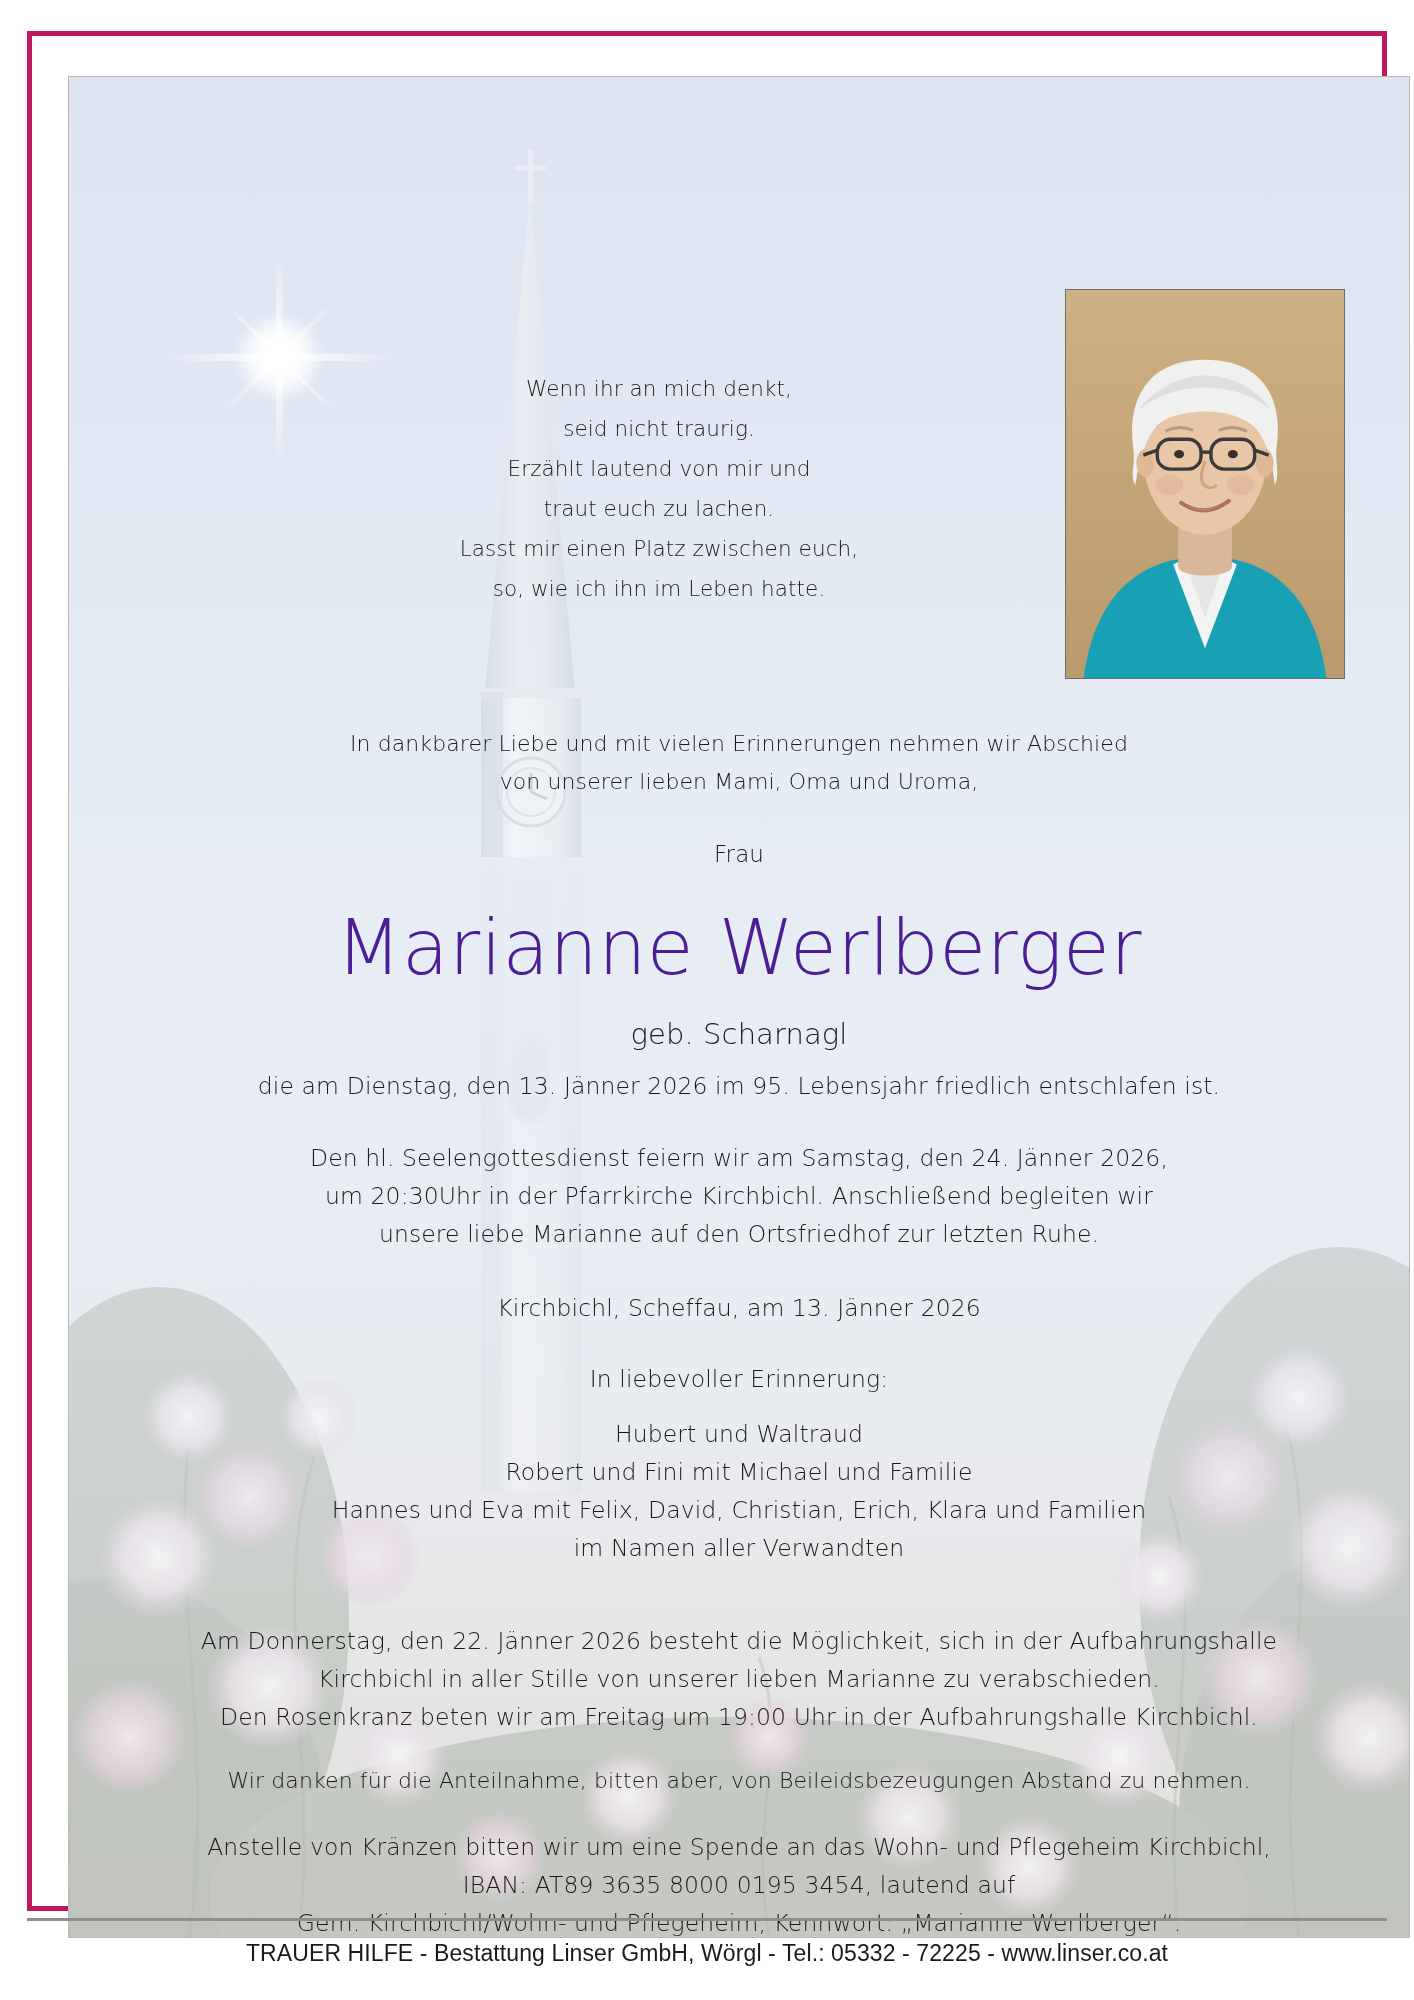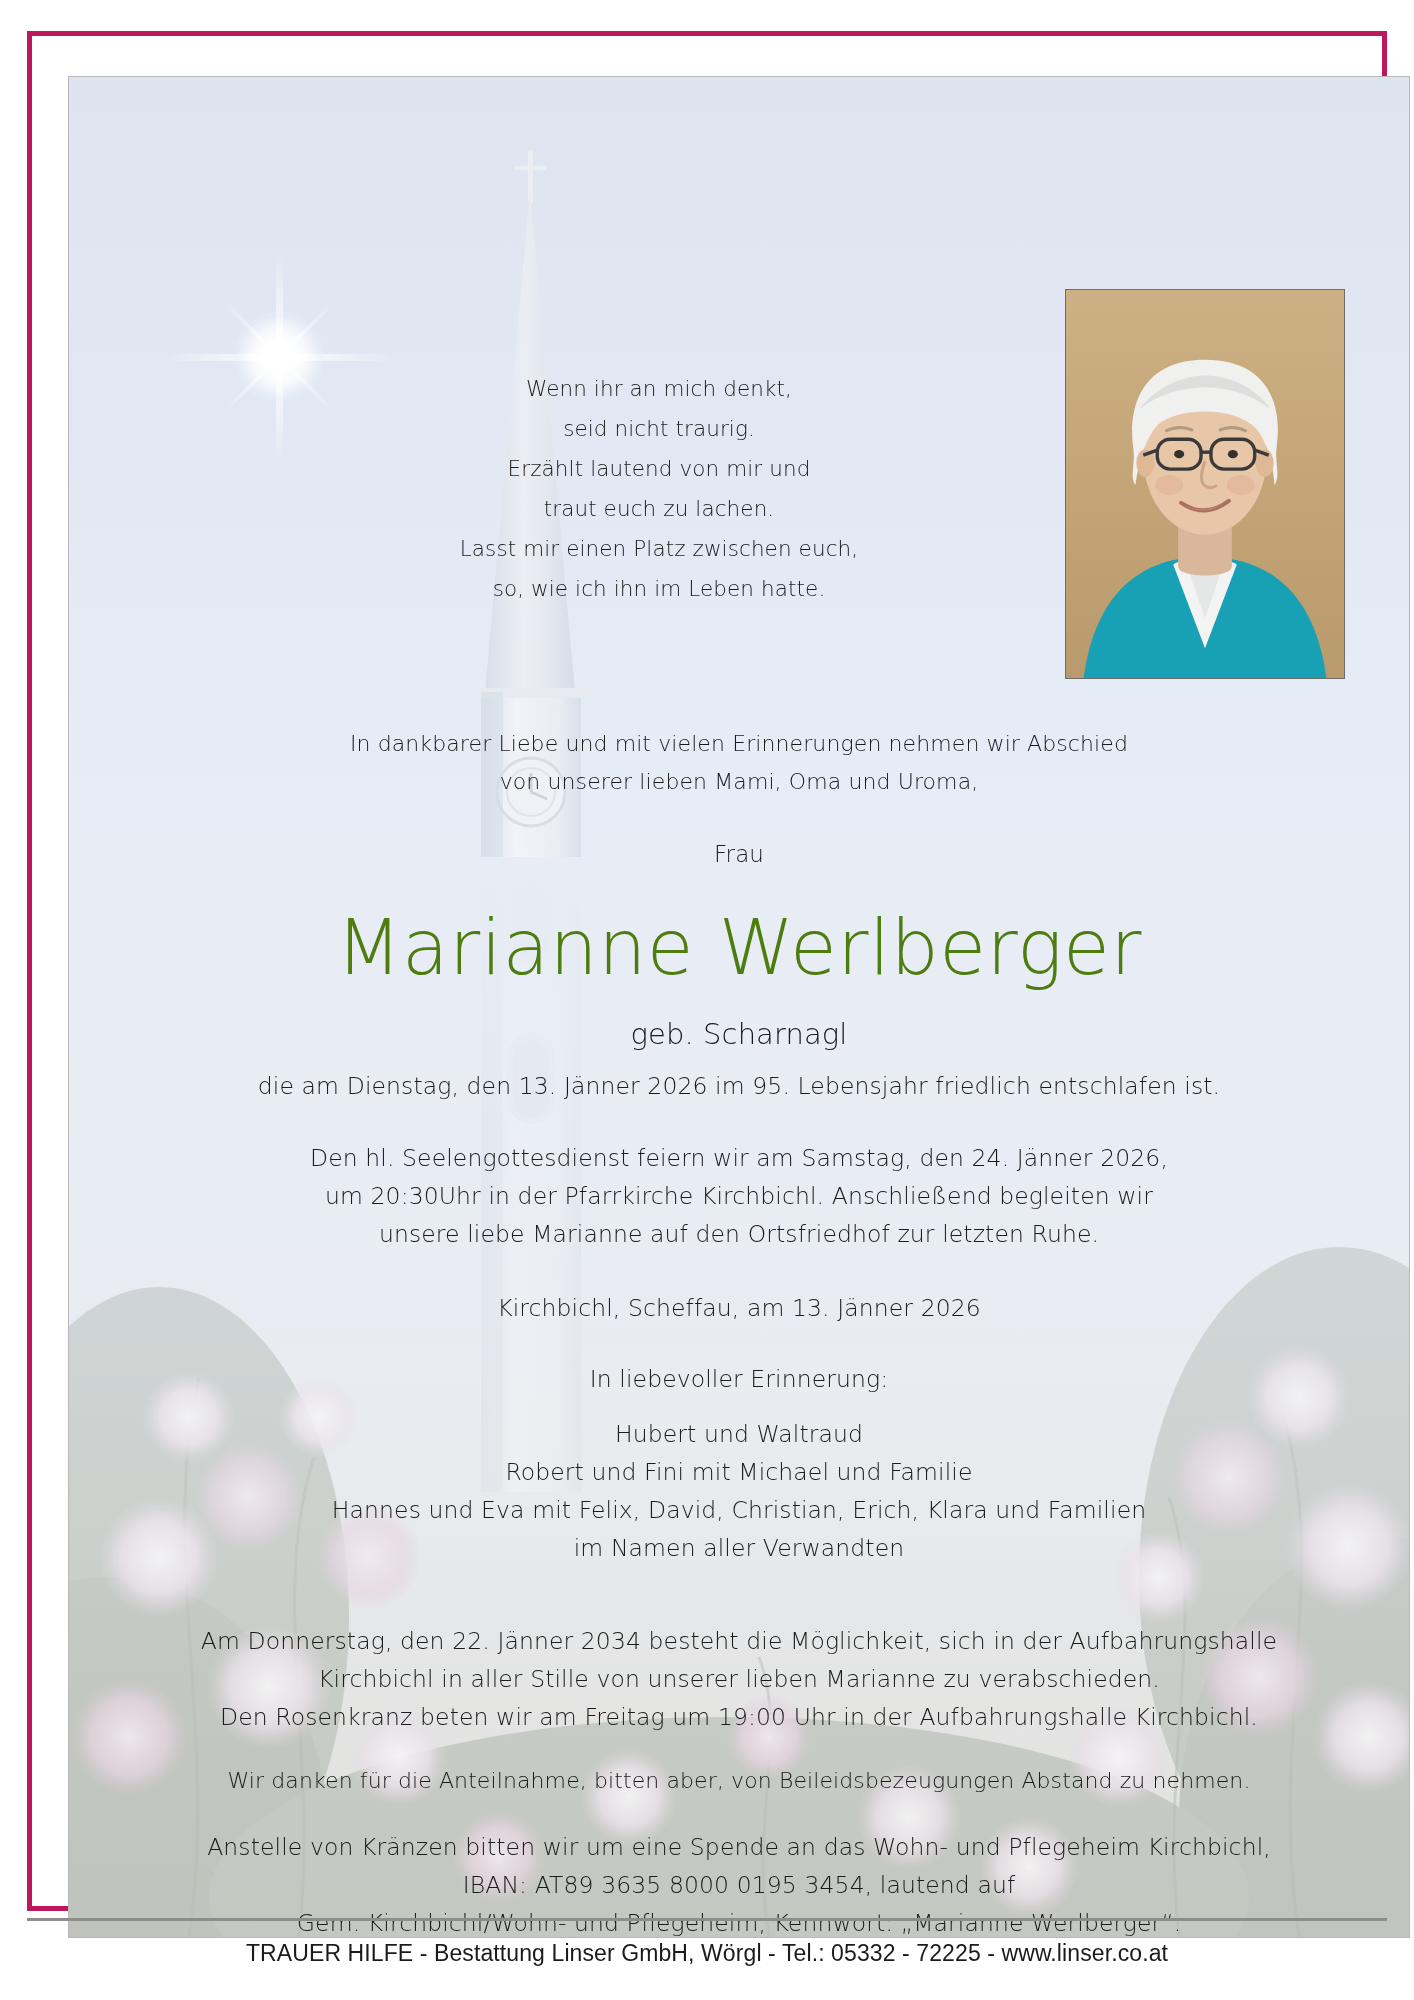--- a/index.html
+++ b/index.html
@@ -174,21 +174,21 @@
   .frau       { top: 758px; font-size: 23px; }
   .name {
     position: absolute;
     left: 90px;
     width: 1160px;
     top: 828px;
     text-align: center;
     font-size: 76px;
     line-height: 86px;
     font-weight: 300;
-    color: #4d7c0f;
+    color: #4c1d95;
     letter-spacing: 0.5px;
   }
   .geb        { top: 938px; font-size: 29px; }
   .died       { top: 990px; font-size: 23.5px; }
   .service    { top: 1062px; font-size: 23.5px; }
   .placedate  { top: 1212px; font-size: 23.5px; }
   .memlabel   { top: 1283px; font-size: 23.5px; }
   .family     { top: 1338px; font-size: 23.5px; }
   .viewing    { top: 1545px; font-size: 23.5px; }
   .thanks     { top: 1685px; font-size: 22px; }
@@ -417,21 +417,21 @@
         <div class="block hand memlabel">In liebevoller Erinnerung:</div>
 
         <div class="block hand family">
           <div>Hubert und Waltraud</div>
           <div>Robert und Fini mit Michael und Familie</div>
           <div>Hannes und Eva mit Felix, David, Christian, Erich, Klara und Familien</div>
           <div>im Namen aller Verwandten</div>
         </div>
 
         <div class="block hand viewing">
-          <div>Am Donnerstag, den 22. Jänner 2034 besteht die Möglichkeit, sich in der Aufbahrungshalle</div>
+          <div>Am Donnerstag, den 22. Jänner 2026 besteht die Möglichkeit, sich in der Aufbahrungshalle</div>
           <div>Kirchbichl in aller Stille von unserer lieben Marianne zu verabschieden.</div>
           <div>Den Rosenkranz beten wir am Freitag um 19:00 Uhr in der Aufbahrungshalle Kirchbichl.</div>
         </div>
 
         <div class="block hand thanks">Wir danken für die Anteilnahme, bitten aber, von Beileidsbezeugungen Abstand zu nehmen.</div>
 
         <div class="block hand donation">
           <div>Anstelle von Kränzen bitten wir um eine Spende an das Wohn- und Pflegeheim Kirchbichl,</div>
           <div>IBAN: AT89 3635 8000 0195 3454, lautend auf</div>
           <div>Gem. Kirchbichl/Wohn- und Pflegeheim, Kennwort: „Marianne Werlberger“.</div>

